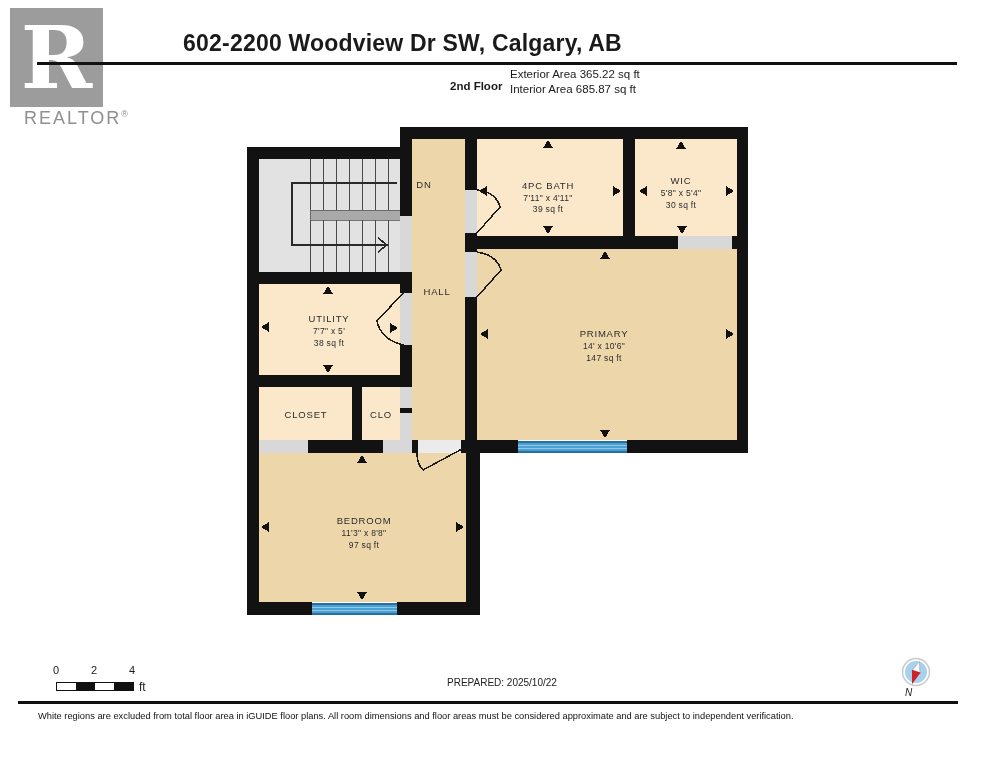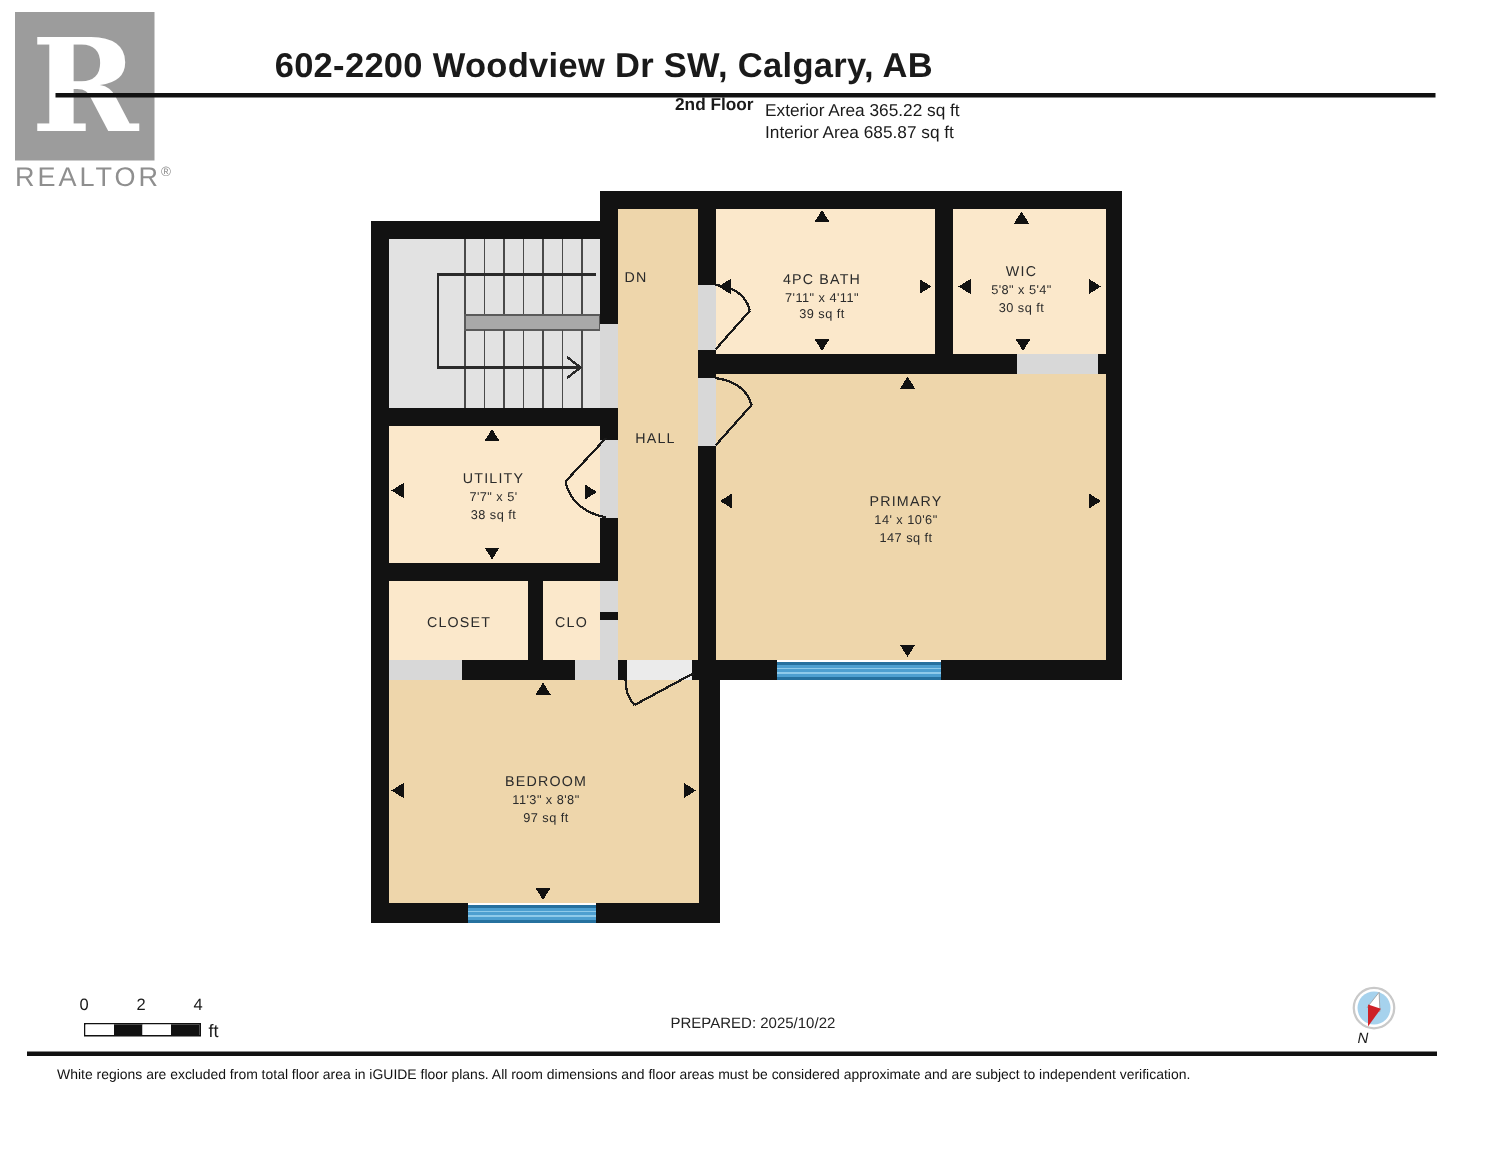--- a/index.html
+++ b/index.html
@@ -3,26 +3,26 @@
 <meta charset="utf-8">
 <style>
   html,body{margin:0;padding:0;background:#fff;}
   .page{position:relative;width:993px;height:768px;background:#ffffff;overflow:hidden;
         font-family:"Liberation Sans", sans-serif;color:#1a1a1a;}
 
   
   .logo-box{position:absolute;left:10px;top:8px;width:93px;height:99px;background:#9c9c9c;
             display:flex;align-items:center;justify-content:center;}
   .logo-r{font-family:"DejaVu Serif", serif;font-weight:bold;font-size:86px;color:#ffffff;line-height:1;}
-  .logo-word{position:absolute;left:10px;top:108px;font-size:18px;color:#8f8f8f;letter-spacing:2px;}
+  .logo-word{position:absolute;left:24px;top:108px;font-size:18px;color:#8f8f8f;letter-spacing:2px;}
   .logo-word sup{font-size:9px;}
   .page-title{position:absolute;left:0;top:30px;width:805px;text-align:center;
               font-size:23px;font-weight:bold;letter-spacing:0.2px;}
   .hrule{position:absolute;left:37px;top:62px;width:920px;height:3px;background:#111;z-index:5;}
-  .floor-label{position:absolute;left:450px;top:64px;font-size:11.5px;font-weight:bold;}
+  .floor-label{position:absolute;left:450px;top:80px;font-size:11.5px;font-weight:bold;}
   .area-line1{position:absolute;left:510px;top:68px;font-size:11.5px;}
   .area-line2{position:absolute;left:510px;top:83px;font-size:11.5px;}
 
   
   .plan{position:absolute;left:0;top:0;}
   .wall{fill:#121212;}
   .rl{fill:#fbe8cb;}
   .rd{fill:#eed6ab;}
   .op{fill:#d8d8d8;}
   .dw{fill:#ebebeb;}

